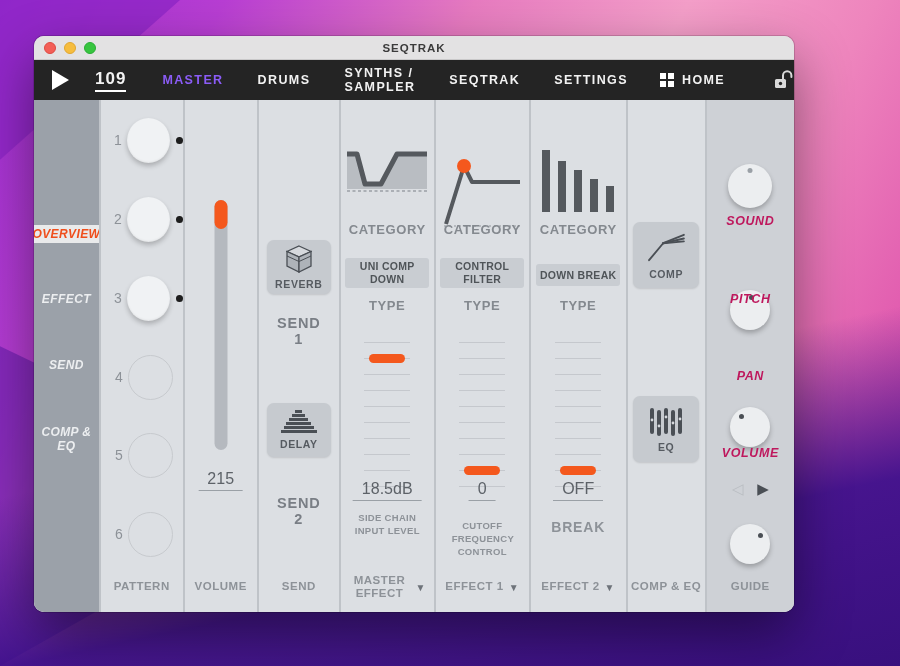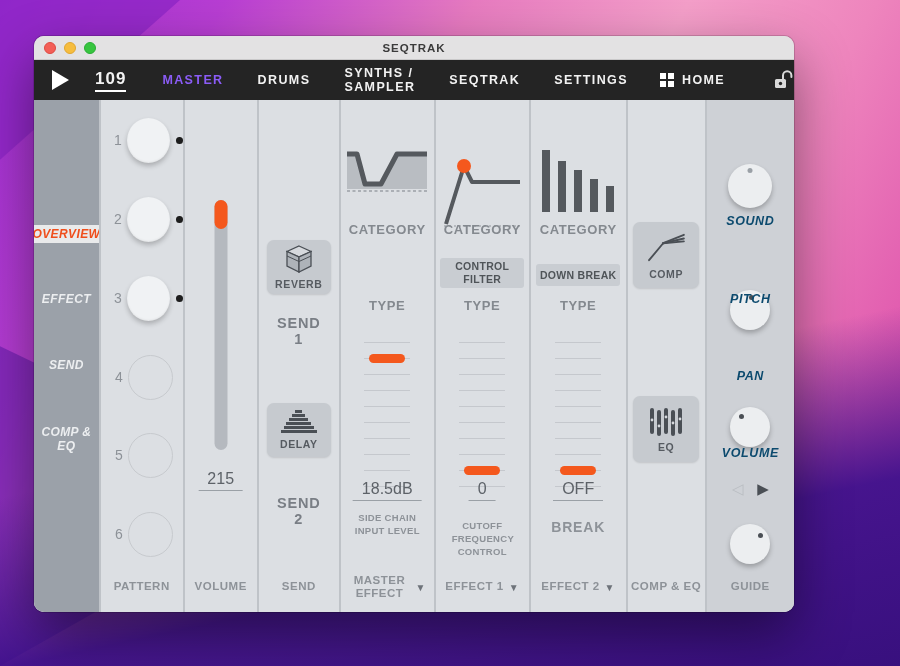--- a/index.html
+++ b/index.html
@@ -105,21 +105,21 @@
     text-align:center; line-height:1.35; width:100%; }
   .param-label.big { font-size:14px; letter-spacing:.8px; }
 
   .delay-icon { display:flex; flex-direction:column; align-items:center; gap:1.5px; }
   .delay-icon span{ height:2.5px; background:#4a4f55; }
 
   
   .gknob { border-radius:50%; background:#eceef0; position:relative;
     box-shadow:0 3px 5px rgba(0,0,0,.25); cursor:grab; }
   .gdot { position:absolute; width:5px; height:5px; border-radius:50%; background:#4a4f55; }
-  .glabel { font-style:italic; font-weight:bold; font-size:12.5px; color:#0c4a6e;
+  .glabel { font-style:italic; font-weight:bold; font-size:12.5px; color:#be185d;
     letter-spacing:.6px; text-align:center; width:100%; }
   .arrows { display:flex; align-items:center; gap:14px; }
   .arrow-prev { font-size:15px; color:#b9bdc2; cursor:pointer; }
   .arrow-next { font-size:15px; color:#4a4f55; cursor:pointer; }
 </style>
 </head>
 <body>
 
 <div class="bg-shape bg-corner"></div>
 <div class="bg-shape bg-streak"></div>
@@ -248,20 +248,21 @@
         </div>
     </div>
 
     <div class="col master">
       <svg class="abs cx" style="top:46px;" width="84" height="48" viewBox="0 0 84 48">
         <path d="M2 8 H12 L20 38 H36 L52 8 H82 V43 H2 Z" fill="#b9bdc2"></path>
         <path d="M2 8 H12 L20 38 H36 L52 8 H82" fill="none" stroke="#55595e" stroke-width="5" stroke-linejoin="round"></path>
         <line x1="2" y1="45" x2="82" y2="45" stroke="#9ba0a6" stroke-width="1.5" stroke-dasharray="3 2.5"></line>
       </svg>
       <div class="abs cx cat-label" style="top:122px;">CATEGORY</div>
+      <div class="abs cx type-btn" style="top:158px; height:30px;">UNI COMP DOWN</div>
       <div class="abs cx type-label" style="top:198px;">TYPE</div>
       <div class="abs cx ticks" style="top:242px;">
         <div class="thandle" style="top: 12px;"></div>
       </div>
       <div class="abs cx value" style="top:380px;">18.5dB</div>
       <div class="abs cx param-label" style="top:412px; padding:0 6px;">SIDE CHAIN INPUT LEVEL</div>
       <div class="footer narrow">
         <span class="ftext">MASTER EFFECT</span>
         <span class="caret">▼</span>
       </div>

